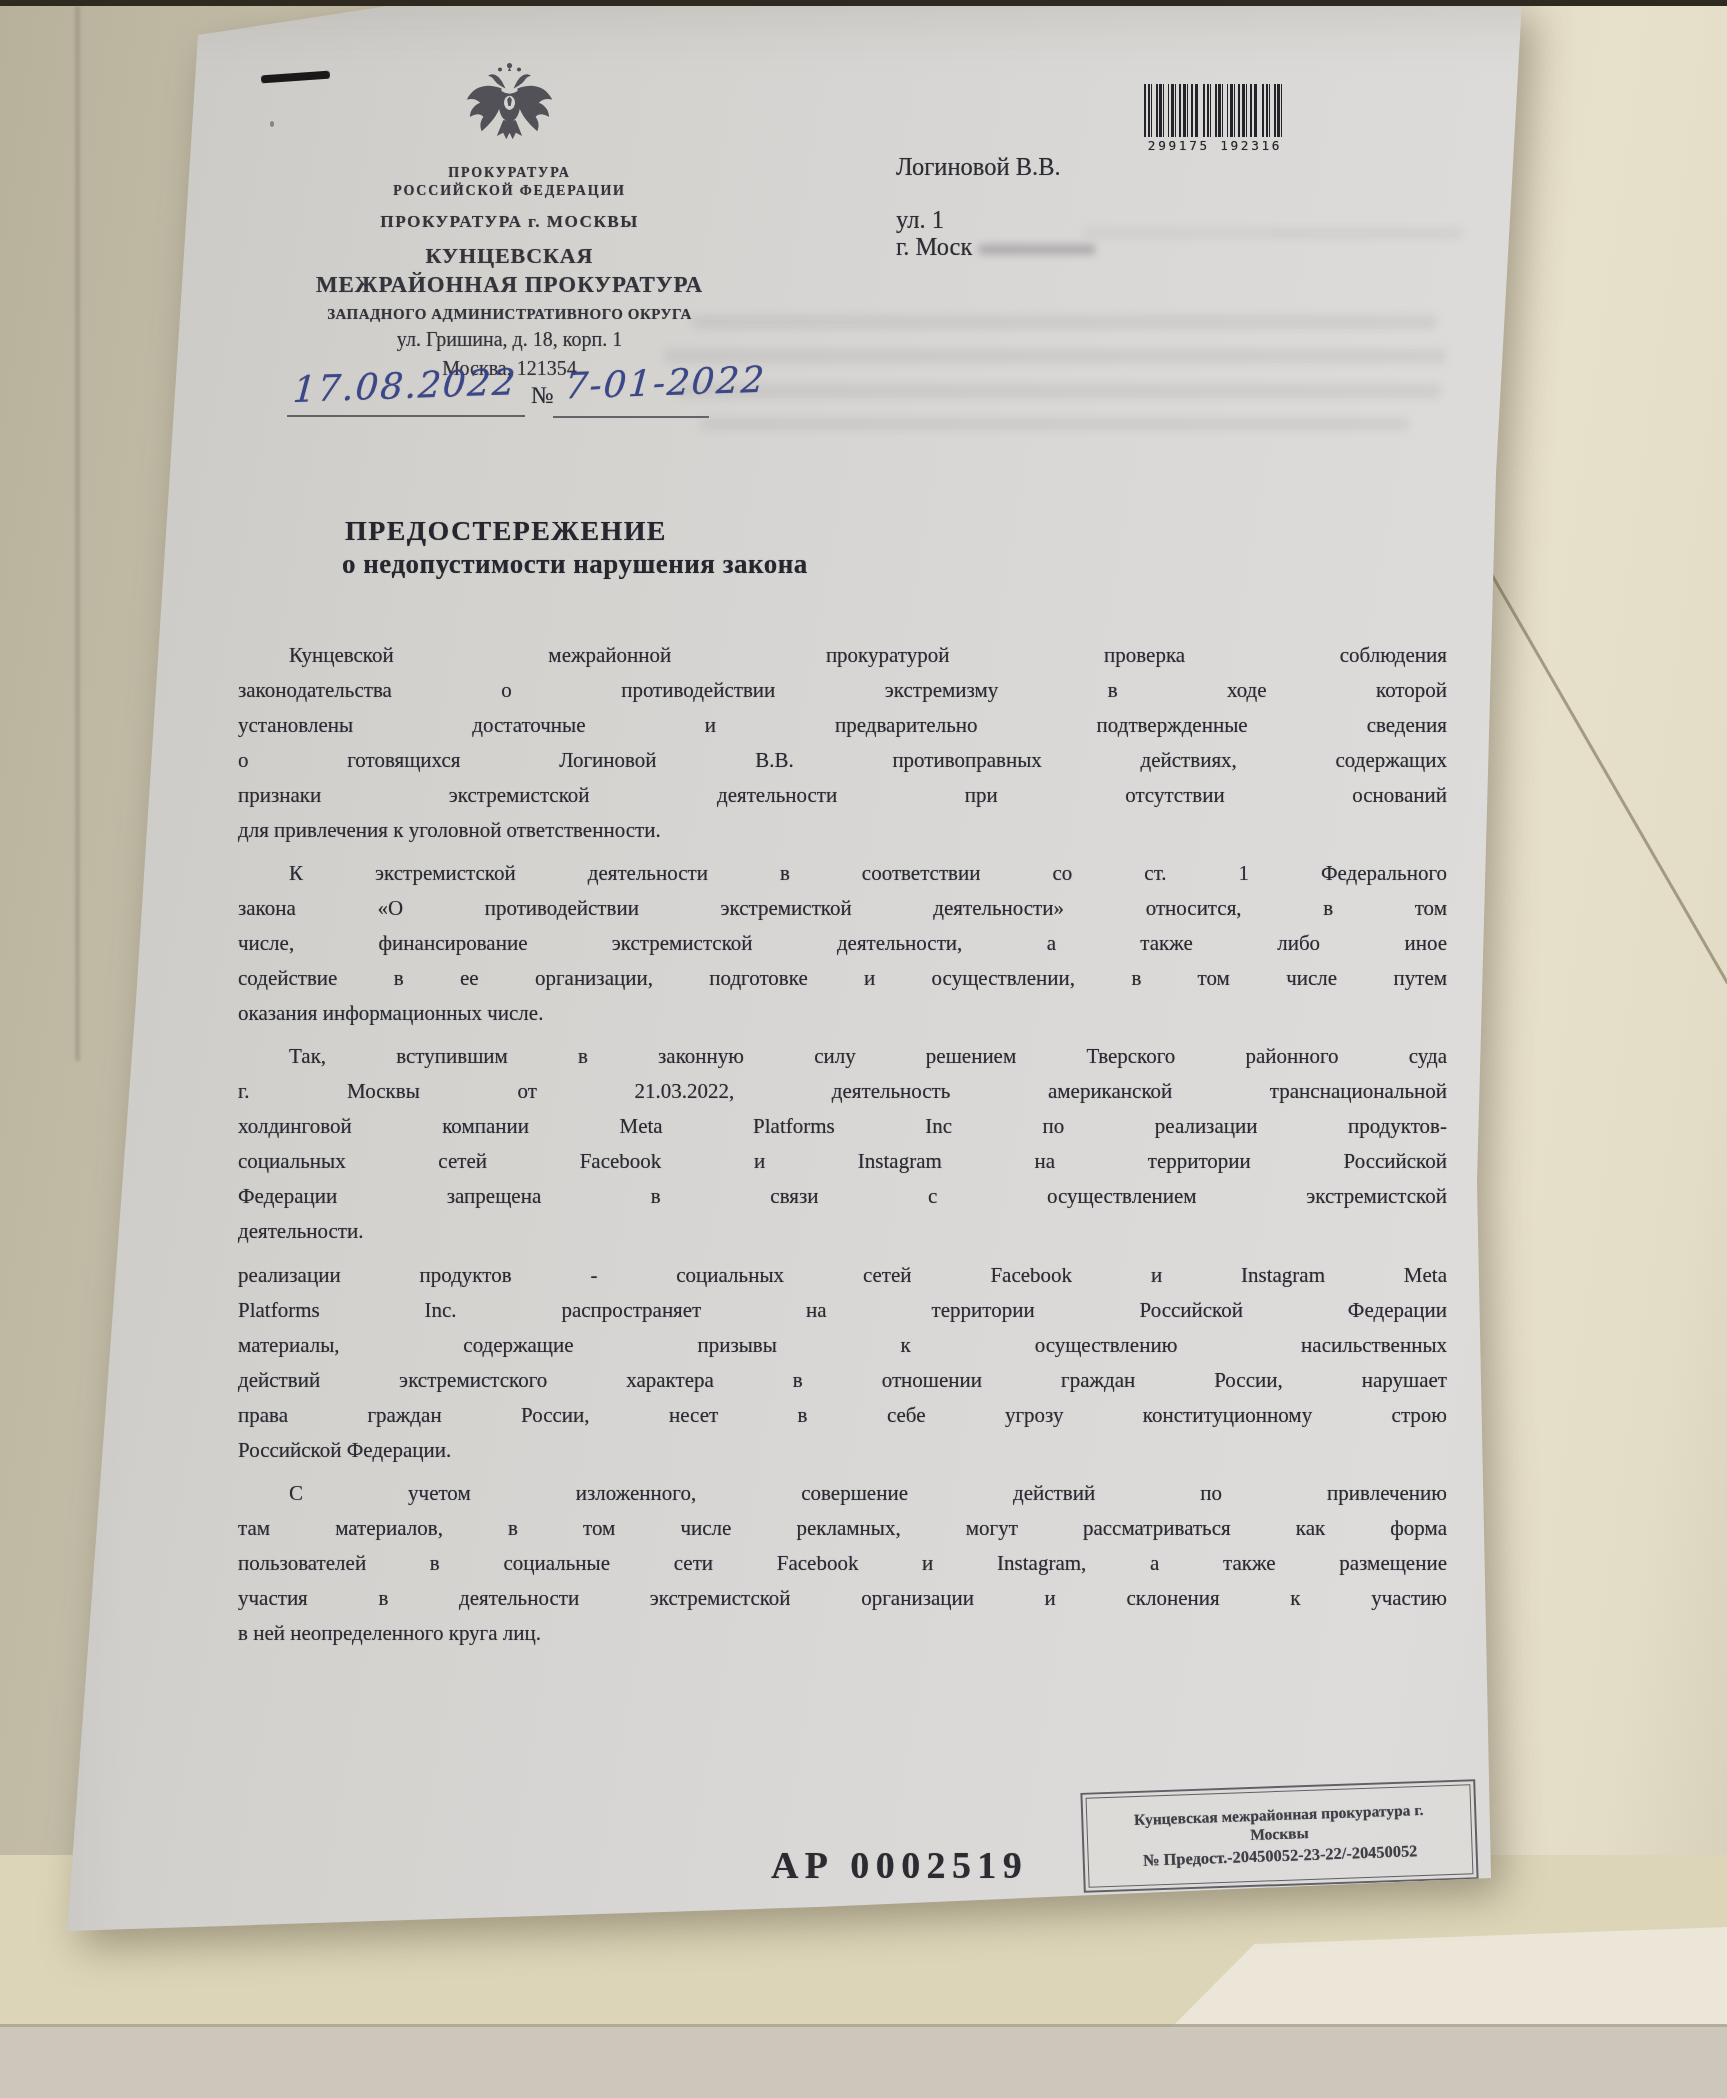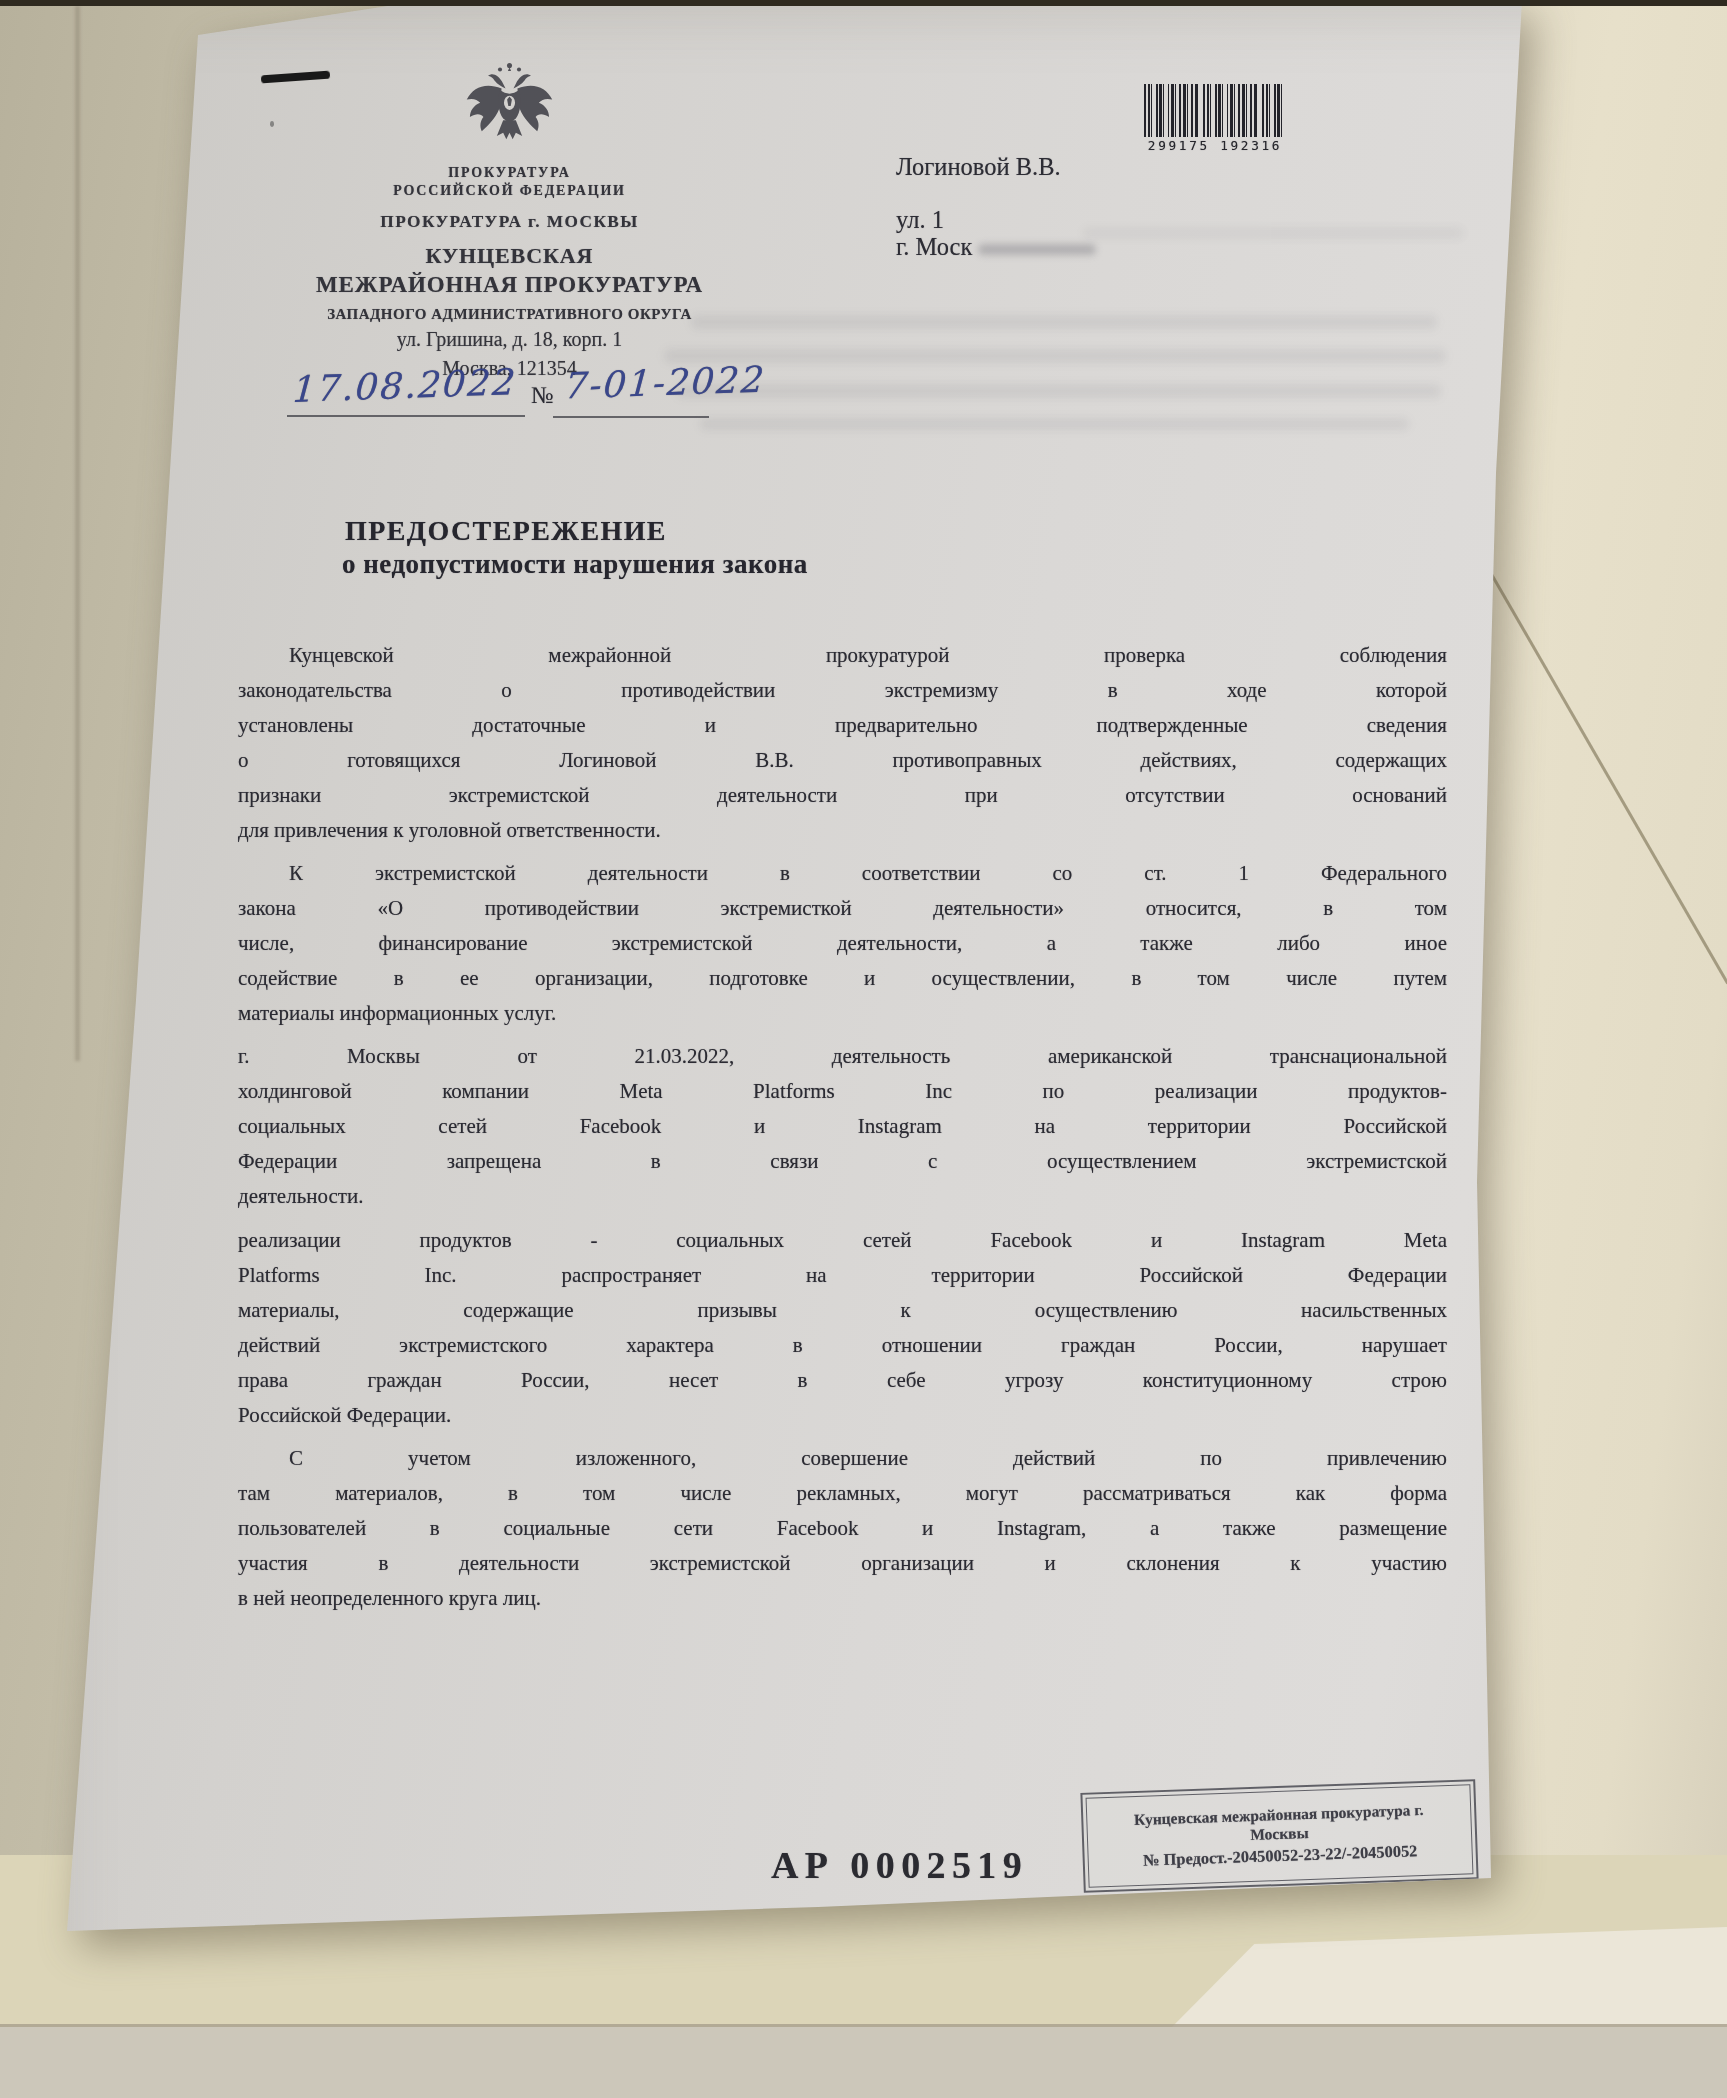--- a/index.html
+++ b/index.html
@@ -166,23 +166,24 @@
       <div class="jline">установлены достаточные и предварительно подтвержденные сведения</div>
       <div class="jline">о готовящихся Логиновой В.В. противоправных действиях, содержащих</div>
       <div class="jline">признаки экстремистской деятельности при отсутствии оснований</div>
       <div class="jline last">для привлечения к уголовной ответственности.</div>
     </div>
     <div class="para">
       <div class="jline first">К экстремистской деятельности в соответствии со ст. 1 Федерального</div>
       <div class="jline">закона «О противодействии экстремисткой деятельности» относится, в том</div>
       <div class="jline">числе, финансирование экстремистской деятельности, а также либо иное</div>
       <div class="jline">содействие в ее организации, подготовке и осуществлении, в том числе путем</div>
-      <div class="jline last">материалы информационных услуг.</div>
-    </div>
-    <div class="para">
+      <div class="jline last">оказания информационных числе.</div>
+    </div>
+    <div class="para">
+      <div class="jline first">Так, вступившим в законную силу решением Тверского районного суда</div>
       <div class="jline">г. Москвы от 21.03.2022, деятельность американской транснациональной</div>
       <div class="jline">холдинговой компании Meta Platforms Inc по реализации продуктов-</div>
       <div class="jline">социальных сетей Facebook и Instagram на территории Российской</div>
       <div class="jline">Федерации запрещена в связи с осуществлением экстремистской</div>
       <div class="jline last">деятельности.</div>
     </div>
     <div class="para">
       <div class="jline">реализации продуктов - социальных сетей Facebook и Instagram Meta</div>
       <div class="jline">Platforms Inc. распространяет на территории Российской Федерации</div>
       <div class="jline">материалы, содержащие призывы к осуществлению насильственных</div>

